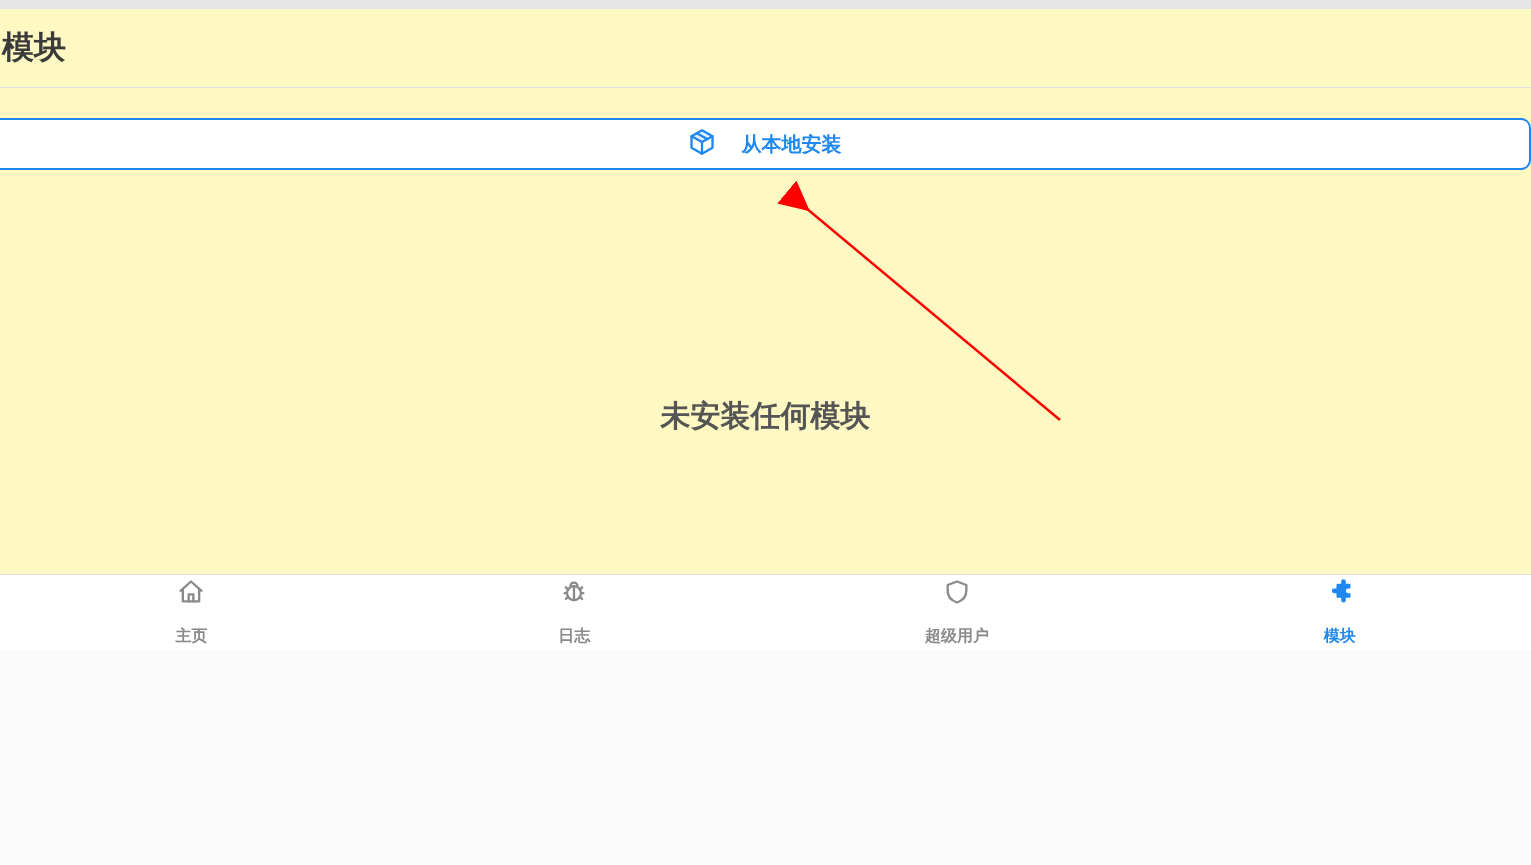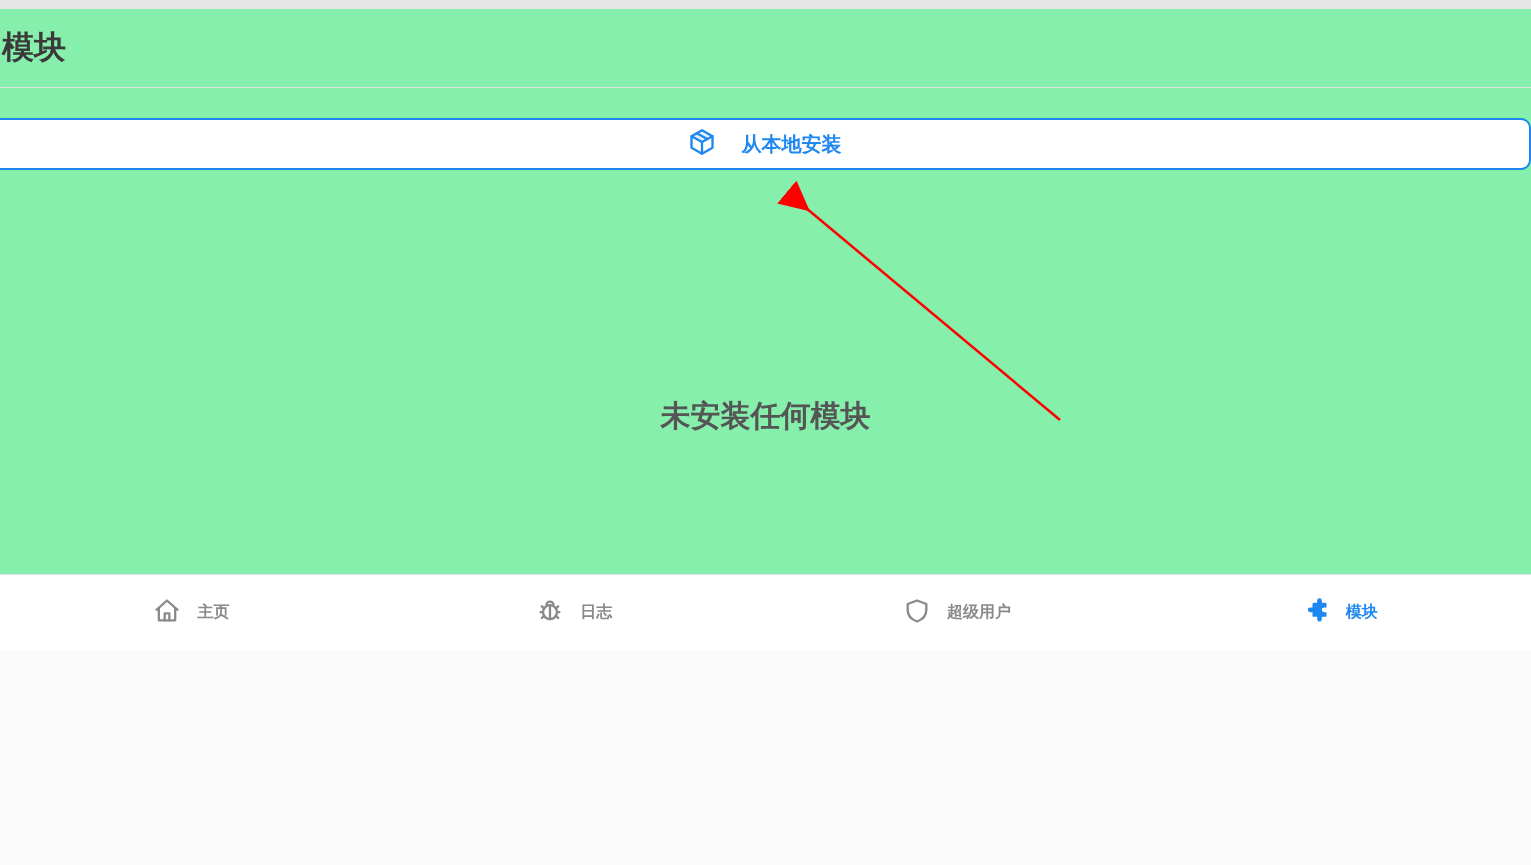--- a/index.html
+++ b/index.html
@@ -1,34 +1,34 @@
 <!DOCTYPE html>
 <html><head>
 <meta charset="utf-8">
 <style>
   * { box-sizing: border-box; margin: 0; padding: 0; }
   html, body { width: 100%; height: 100%; font-family: "Microsoft YaHei", "Segoe UI", Arial, sans-serif; background: #fafafa; color: #444; }
-  .app { position: relative; width: 1531px; height: 650px; overflow: hidden; background: #86efac; }
+  .app { position: relative; width: 1531px; height: 650px; overflow: hidden; background: #fef9c3; }
 
   .statusbar { height: 9px; background: #e6e6e6; }
 
   .titlebar { height: 79px; display: flex; align-items: center; padding-left: 2px; border-bottom: 1px solid #e0e0e0; }
   .titlebar h1 { font-size: 32px; font-weight: 600; color: #3a3a3a; }
 
   .content { padding: 30px 0 0 0; }
 
   .install-btn { margin: 0 auto 14px 0; width: 100%; border: 2px solid #1e88f0; border-radius: 10px; background: #fff; height: 52px; display: flex; align-items: center; justify-content: center; gap: 26px; cursor: pointer; color: #1e88f0; font-size: 20px; font-weight: 600; border-left: none; border-top-left-radius: 0; border-bottom-left-radius: 0; }
   .install-btn svg { width: 28px; height: 28px; }
 
   .empty-msg { text-align: center; margin-top: 226px; font-size: 30px; font-weight: 600; color: #555; }
 
   .arrow-layer { position: absolute; left: 0; top: 0; width: 100%; height: 100%; pointer-events: none; }
 
   .nav { position: absolute; left: 0; right: 0; bottom: 0; height: 76px; background: #fff; border-top: 1px solid #e0e0e0; display: flex; }
-  .nav-item { flex: 1; display: flex; flex-direction: row; align-items: center; justify-content: center; gap: 16px; cursor: pointer; color: #8a8a8a; }
+  .nav-item { flex: 1; display: flex; flex-direction: column; align-items: center; justify-content: center; gap: 16px; cursor: pointer; color: #8a8a8a; }
   .nav-item.active { color: #1e88f0; }
   .nav-item svg { width: 28px; height: 28px; }
   .nav-item span { font-size: 16px; font-weight: 600; }
 
   .watermark { position: absolute; right: 4px; bottom: 42px; font-size: 14px; color: rgba(120,120,120,.45); letter-spacing: .5px; }
 </style>
 </head>
 <body>
 
 <div class="app">

